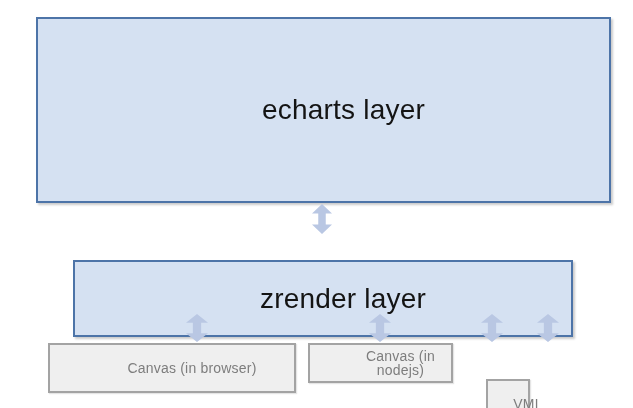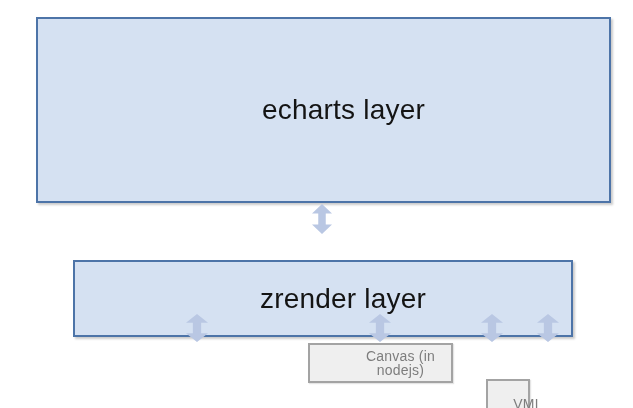--- a/index.html
+++ b/index.html
@@ -94,20 +94,23 @@
   <svg class="arrow arrow-canvas-nodejs" viewBox="0 0 24 30" preserveAspectRatio="none">
     <path d="M12,0 L24,9.5 L16.5,9.5 L16.5,20.5 L24,20.5 L12,30 L0,20.5 L7.5,20.5 L7.5,9.5 L0,9.5 Z"></path>
   </svg>
   <svg class="arrow arrow-vml" viewBox="0 0 24 30" preserveAspectRatio="none">
     <path d="M12,0 L24,9.5 L16.5,9.5 L16.5,20.5 L24,20.5 L12,30 L0,20.5 L7.5,20.5 L7.5,9.5 L0,9.5 Z"></path>
   </svg>
   <svg class="arrow arrow-svg" viewBox="0 0 24 30" preserveAspectRatio="none">
     <path d="M12,0 L24,9.5 L16.5,9.5 L16.5,20.5 L24,20.5 L12,30 L0,20.5 L7.5,20.5 L7.5,9.5 L0,9.5 Z"></path>
   </svg>
 
+  <div class="box gray node-canvas-browser">
+    <span class="gray-label">Canvas (in browser)</span>
+  </div>
   <div class="box gray node-canvas-nodejs">
     <span class="gray-label">Canvas (in nodejs)</span>
   </div>
   <div class="box gray node-vml">
     <span class="gray-label">VML</span>
   </div>
 
 </div>
 
 </body></html>

